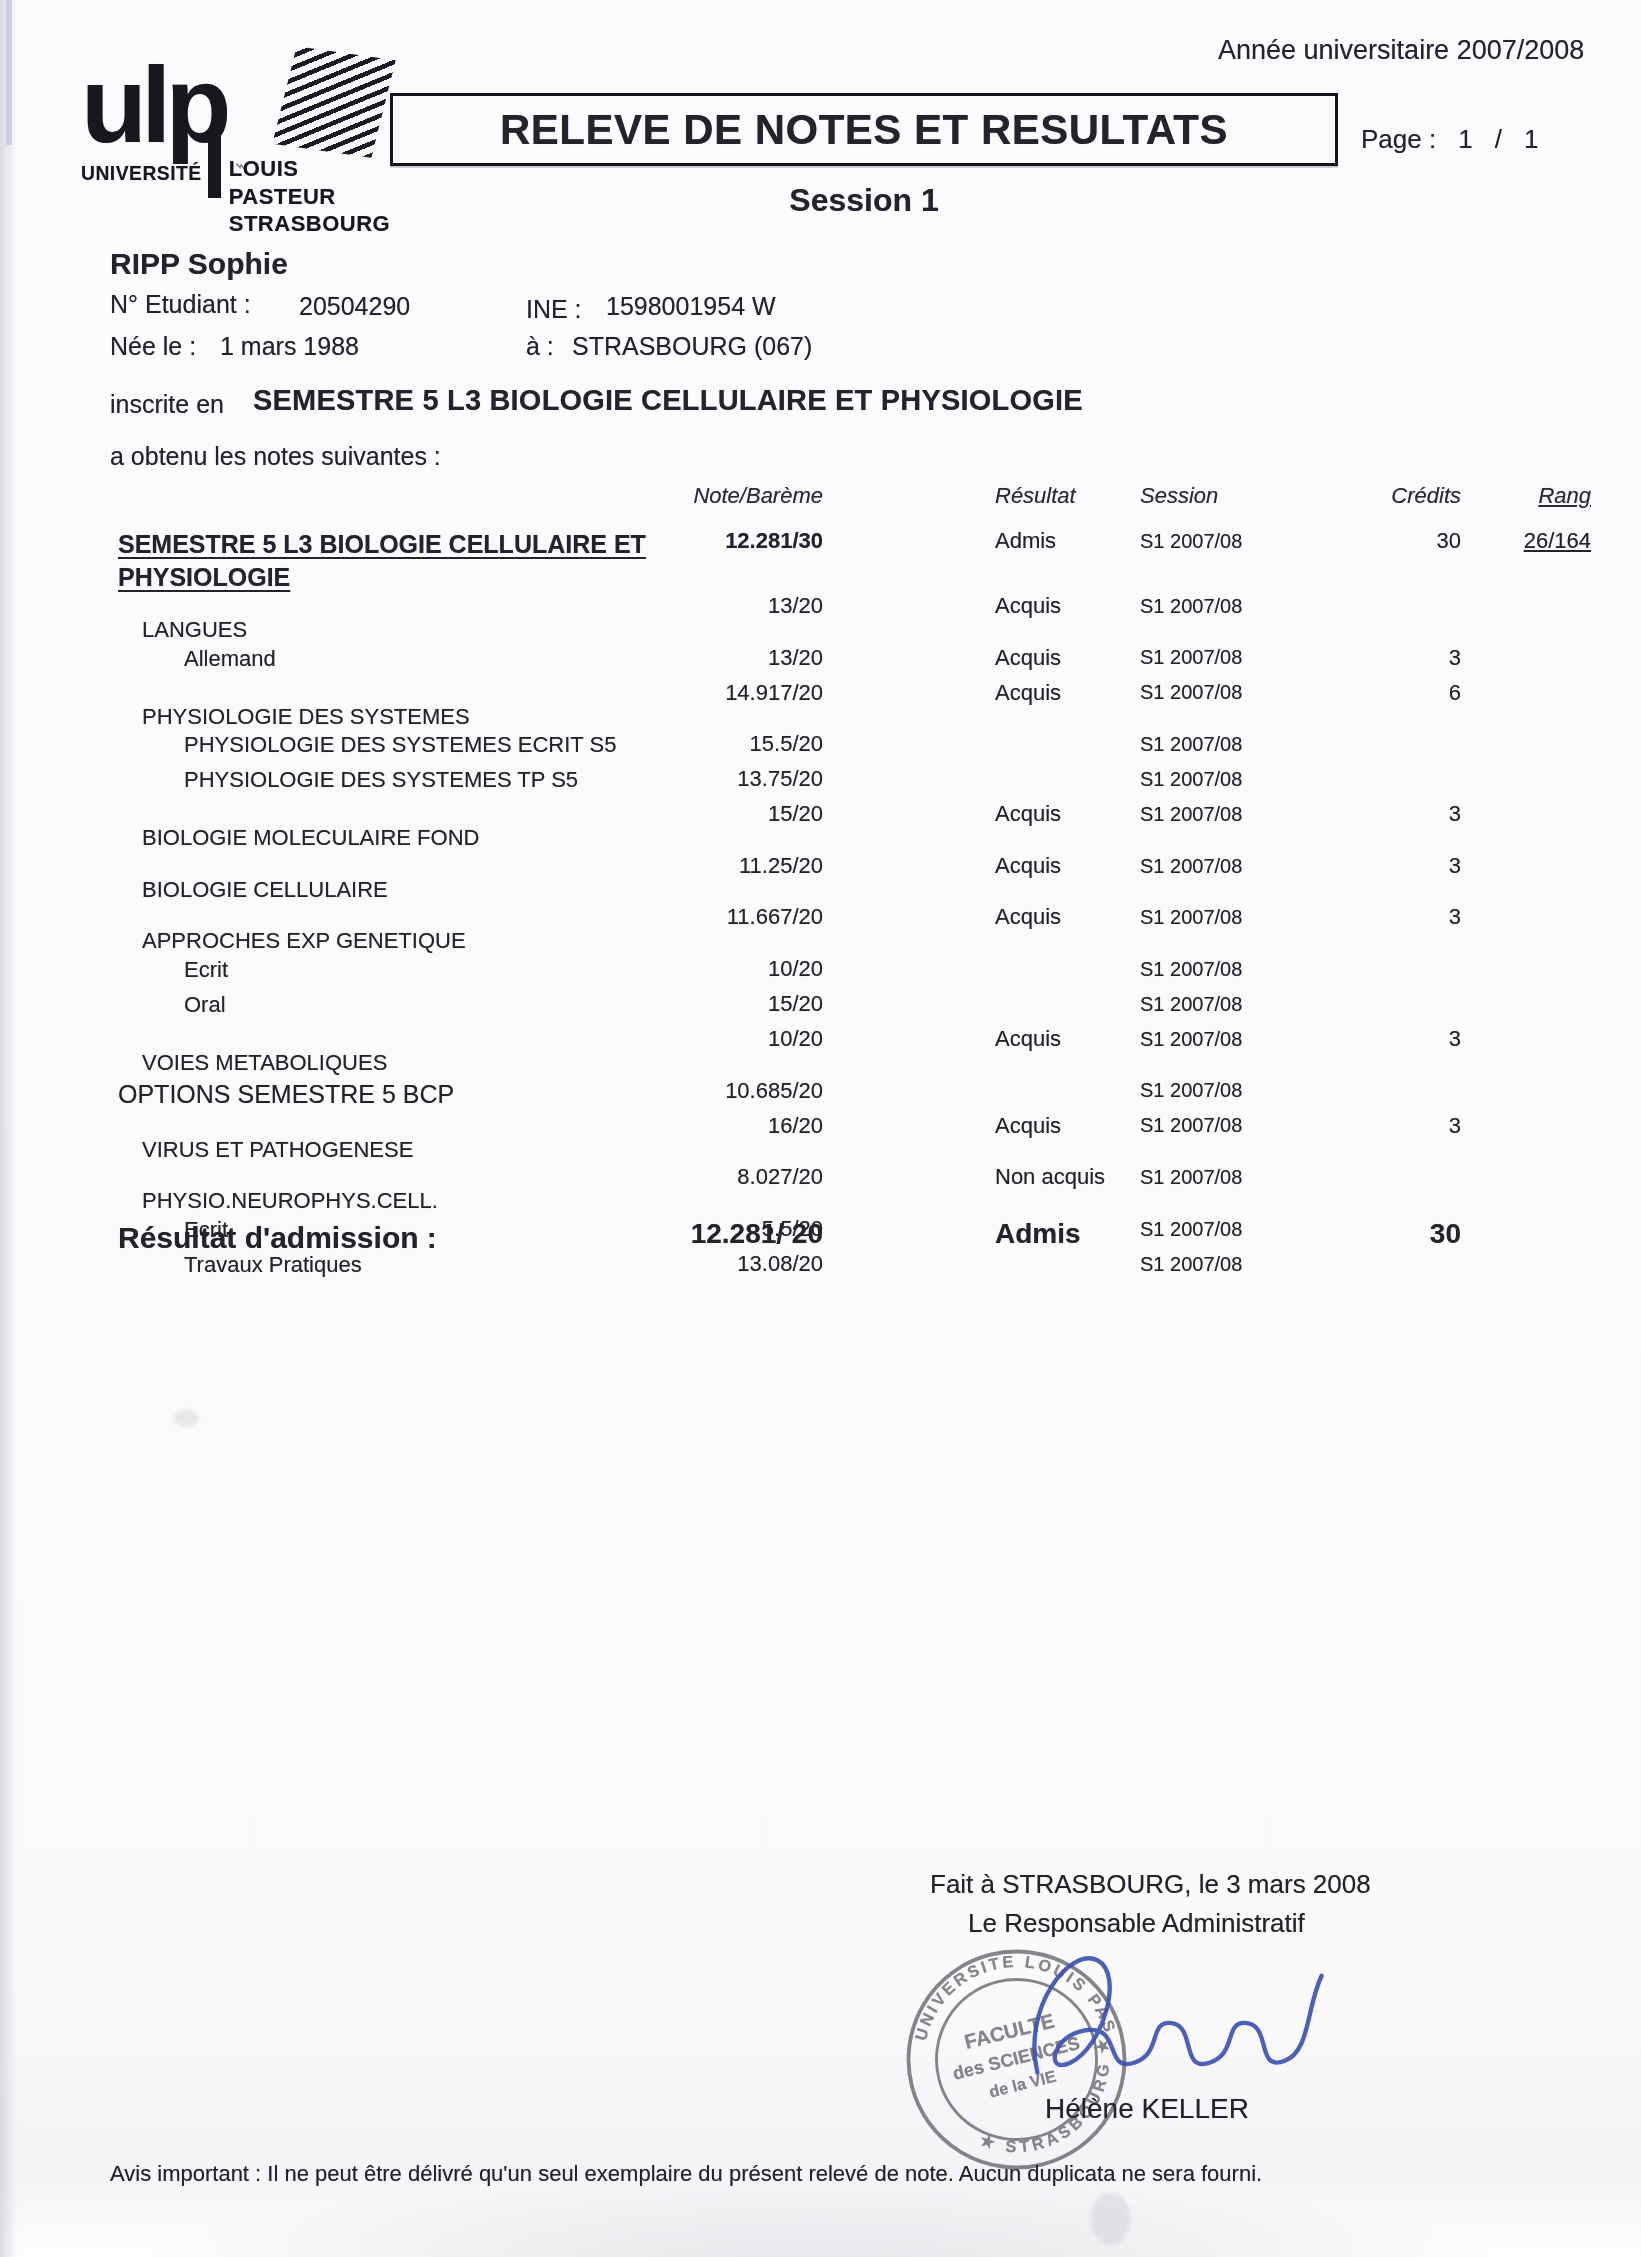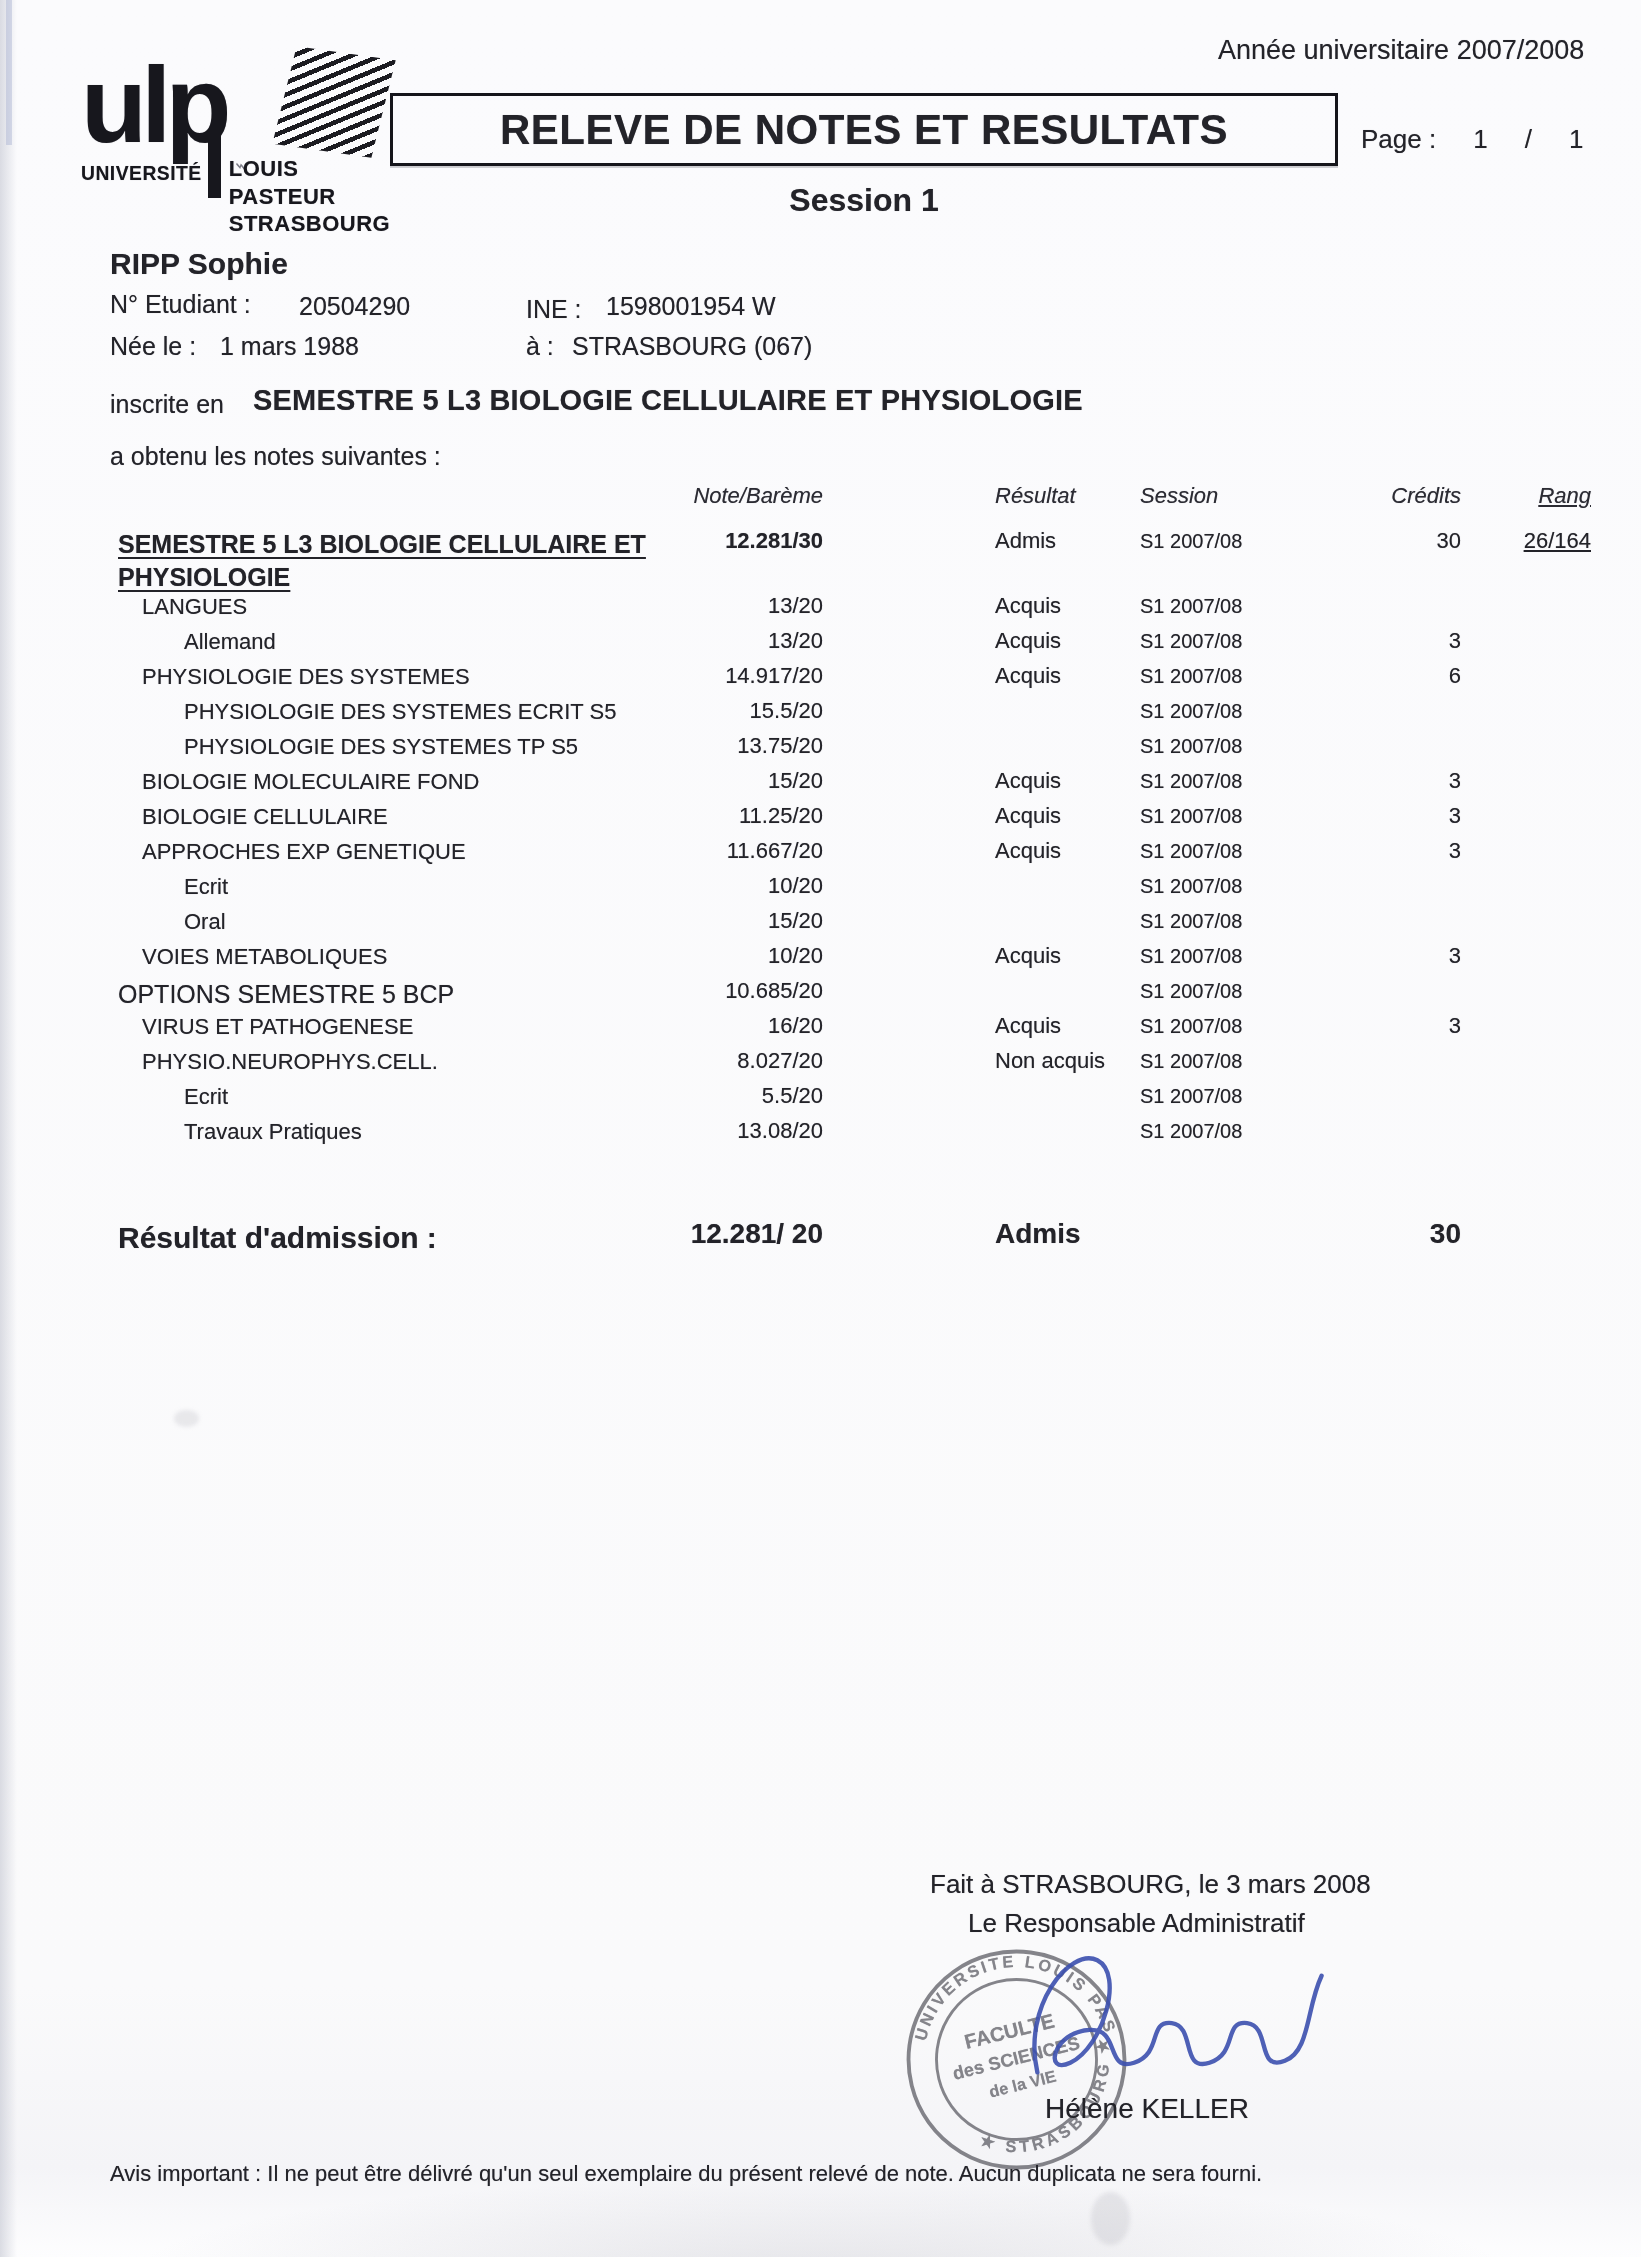--- a/index.html
+++ b/index.html
@@ -31,21 +31,21 @@
   .logo-line1 { font-size:19.3px; font-weight:bold; letter-spacing:0.5px; margin-top:7.7px; color:#17171d; }
   .logo-bar { width:14.5px; height:64px; background:#17171d; margin:-21px 7.7px 0 5.8px; }
   .logo-col { display:flex; flex-direction:column; font-size:22px; font-weight:bold; letter-spacing:0.5px; color:#17171d; }
   .logo-col span { line-height:1.25; }
   .title-box { position:absolute; left:390px; top:93px; width:948px; height:73px;
     border:3.9px solid #15151b; display:flex; align-items:center; justify-content:center;
     box-shadow:0 1.9px 0 rgba(60,60,70,.25); }
   .title-box span { font-size:42px; font-weight:bold; letter-spacing:0.5px; }
   .session-heading { position:absolute; left:390px; top:182px; width:948px; text-align:center;
     font-size:32px; font-weight:bold; }
-  .page-indicator { position:absolute; left:1361px; top:124px; font-size:26px; display:flex; gap:37px; }
+  .page-indicator { position:absolute; left:1361px; top:124px; font-size:26px; display:flex; gap:22px; }
 
   
   .student-name { position:absolute; left:110px; top:247px; font-size:30px; font-weight:bold; }
   .ab { position:absolute; font-size:25px; }
   .enrol-label { position:absolute; left:110px; top:390px; font-size:25px; }
   .enrol-program { position:absolute; left:253px; top:384px; font-size:29px; font-weight:bold; letter-spacing:0.2px; }
   .notes-intro { position:absolute; left:110px; top:442px; font-size:25px; }
 
   
   .thead { position:absolute; left:118px; top:483px; width:1472px; display:flex; align-items:flex-start;
@@ -54,21 +54,21 @@
   .grade-row { display:flex; align-items:flex-start; min-height:35px; font-size:22px; }
   .c-label { flex:0 0 541px; line-height:1.3; padding-right:5.8px; }
   .c-note  { flex:0 0 164px; text-align:right; }
   .c-result{ flex:0 0 145px; margin-left:172px; }
   .c-session{ flex:0 0 174px; font-size:20px; padding-top:1.9px; }
   .c-credits{ flex:0 0 147px; text-align:right; }
   .c-rank { flex:0 0 130px; text-align:right;text-decoration:underline; }
   .thead .c-note { text-align:right; }
   .thead .c-session { font-size:22px; padding-top:0; }
   .lvl0 .c-label { padding-left:0; font-size:25px; }
-  .lvl1 .c-label { padding-left:24px; }
+  .lvl1 .c-label { padding-left:24px;margin-top:23px; }
   .lvl2 .c-label { padding-left:66px; }
   .bold-underline .c-label { font-weight:bold; text-decoration:underline; text-decoration-thickness:2.4px; text-underline-offset:3.9px; }
   .bold-underline .c-note { font-weight:bold; }
   .bold .c-label { font-weight:normal; }
 
   
   .summary { position:absolute; left:118px; top:1218px; width:1472px; display:flex; align-items:flex-start; font-weight:bold; }
   .summary .c-label { font-size:30px; }
   .summary .c-note { font-size:28px; }
   .summary .c-result { font-size:28px; }

